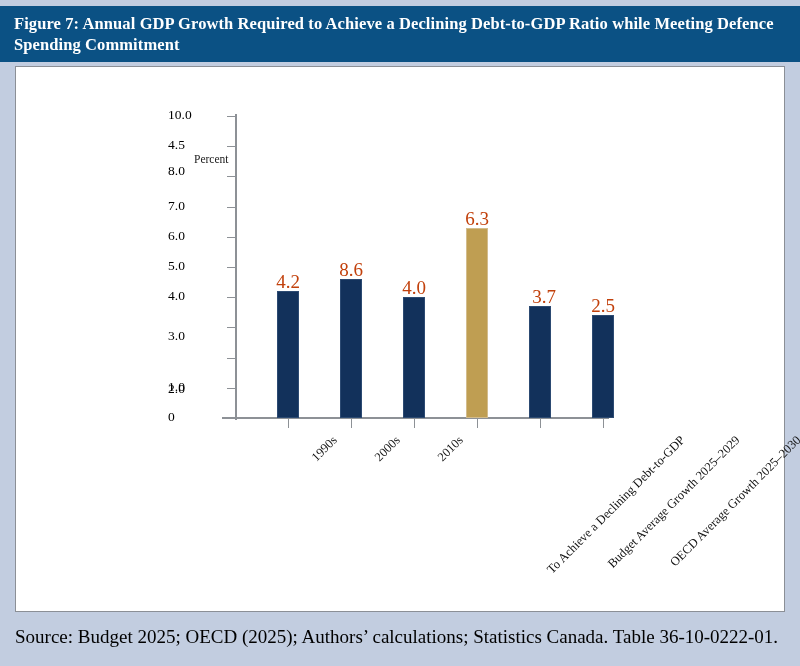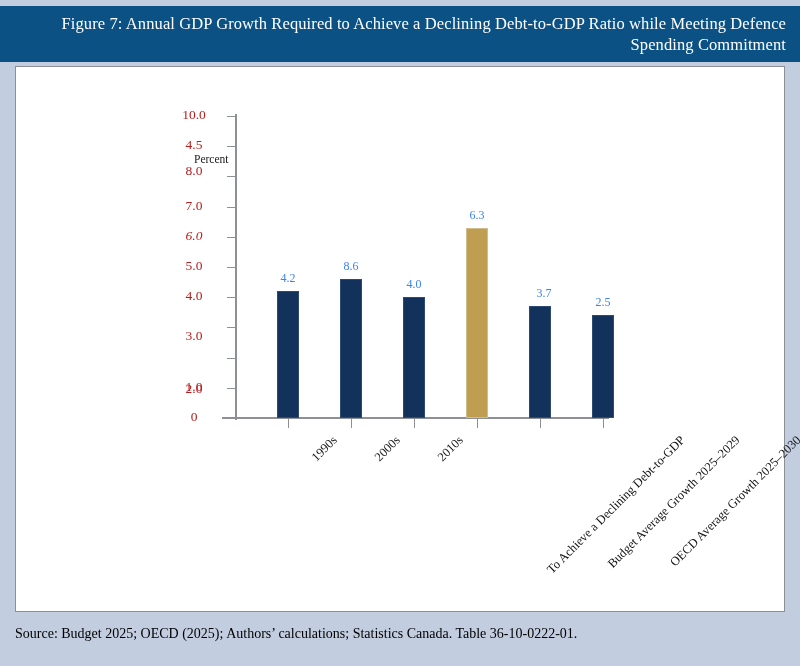--- a/index.html
+++ b/index.html
@@ -30,25 +30,24 @@
     top: 6px;
     width: 800px;
     height: 56px;
     background: #0b5184;
     box-sizing: border-box;
     padding: 7px 14px 0 14px;
   }
   #title-text {
     color: #ffffff;
     font-family: "Liberation Serif", serif;
-    font-weight: normal;
+    font-weight: bold;
     font-size: 16.5px;
     line-height: 21px;
     letter-spacing: 0.1px;
-    text-align: right;
   }
 
   
   #chart-panel {
     position: absolute;
     left: 15px;
     top: 66px;
     width: 770px;
     height: 546px;
     background: #ffffff;
@@ -95,25 +94,25 @@
   .y-tick {
     position: absolute;
     left: 211px;
     width: 8px;
     height: 1px;
     background: #8d9196;
   }
   .y-tick-label {
     position: absolute;
     width: 52px;
-    text-align: center;
+    text-align: left;
     left: 152px;
     font-family: "Liberation Serif", serif;
     font-size: 13.5px;
-    color: #b91c1c;
+    color: #000000;
   }
 
   .x-tick {
     position: absolute;
     top: 352px;
     width: 1px;
     height: 9px;
     background: #8d9196;
   }
 
@@ -121,22 +120,22 @@
     position: absolute;
     box-sizing: border-box;
     border: 1px solid #6f7480;
   }
   .bar.navy  { background: #12315b; border-color: #2c4a72; }
   .bar.gold  { background: #bf9e52; border-color: #d3bc8c; }
 
   .bar-value {
     position: absolute;
     font-family: "Liberation Serif", serif;
-    font-size: 12px;
-    color: #3b82f6;
+    font-size: 19px;
+    color: #c2410c;
     text-align: center;
     width: 60px;
   }
 
   .x-label {
     position: absolute;
     font-family: "Liberation Serif", serif;
     font-size: 12.5px;
     color: #111111;
     white-space: nowrap;
@@ -152,21 +151,21 @@
     top: 617px;
     width: 800px;
     height: 41px;
     background: #c2cde0;
   }
   #source-text {
     position: absolute;
     left: 15px;
     top: 9px;
     font-family: "Liberation Serif", serif;
-    font-size: 14px;
+    font-size: 19px;
     color: #000000;
     white-space: nowrap;
   }
 </style>
 </head>
 <body>
 
 <div id="figure-root">
 
   <div id="title-band">
@@ -188,21 +187,21 @@
           <div class="y-tick-label" style="top: 311.8px;">1.0</div>
           <div class="y-tick" style="top: 290.6px;"></div>
           <div class="y-tick-label" style="top: 281.6px; margin-top: 32px;">2.0</div>
           <div class="y-tick" style="top: 260.4px;"></div>
           <div class="y-tick-label" style="top: 261px;">3.0</div>
           <div class="y-tick" style="top: 230.2px;"></div>
           <div class="y-tick-label" style="top: 221.2px;">4.0</div>
           <div class="y-tick" style="top: 200px;"></div>
           <div class="y-tick-label" style="top: 191px;">5.0</div>
           <div class="y-tick" style="top: 169.8px;"></div>
-          <div class="y-tick-label" style="top: 160.8px; font-style: italic;">6.0</div>
+          <div class="y-tick-label" style="top: 160.8px;">6.0</div>
           <div class="y-tick" style="top: 139.6px;"></div>
           <div class="y-tick-label" style="top: 130.6px;">7.0</div>
           <div class="y-tick" style="top: 109.4px;"></div>
           <div class="y-tick-label" style="top: 96px;">8.0</div>
           <div class="y-tick" style="top: 79.2px;"></div>
           <div class="y-tick-label" style="top: 70.2px;">4.5</div>
           <div class="y-tick" style="top: 49px;"></div>
           <div class="y-tick-label" style="top: 40px;">10.0</div>
         </div>
       <div id="x-ticks">

